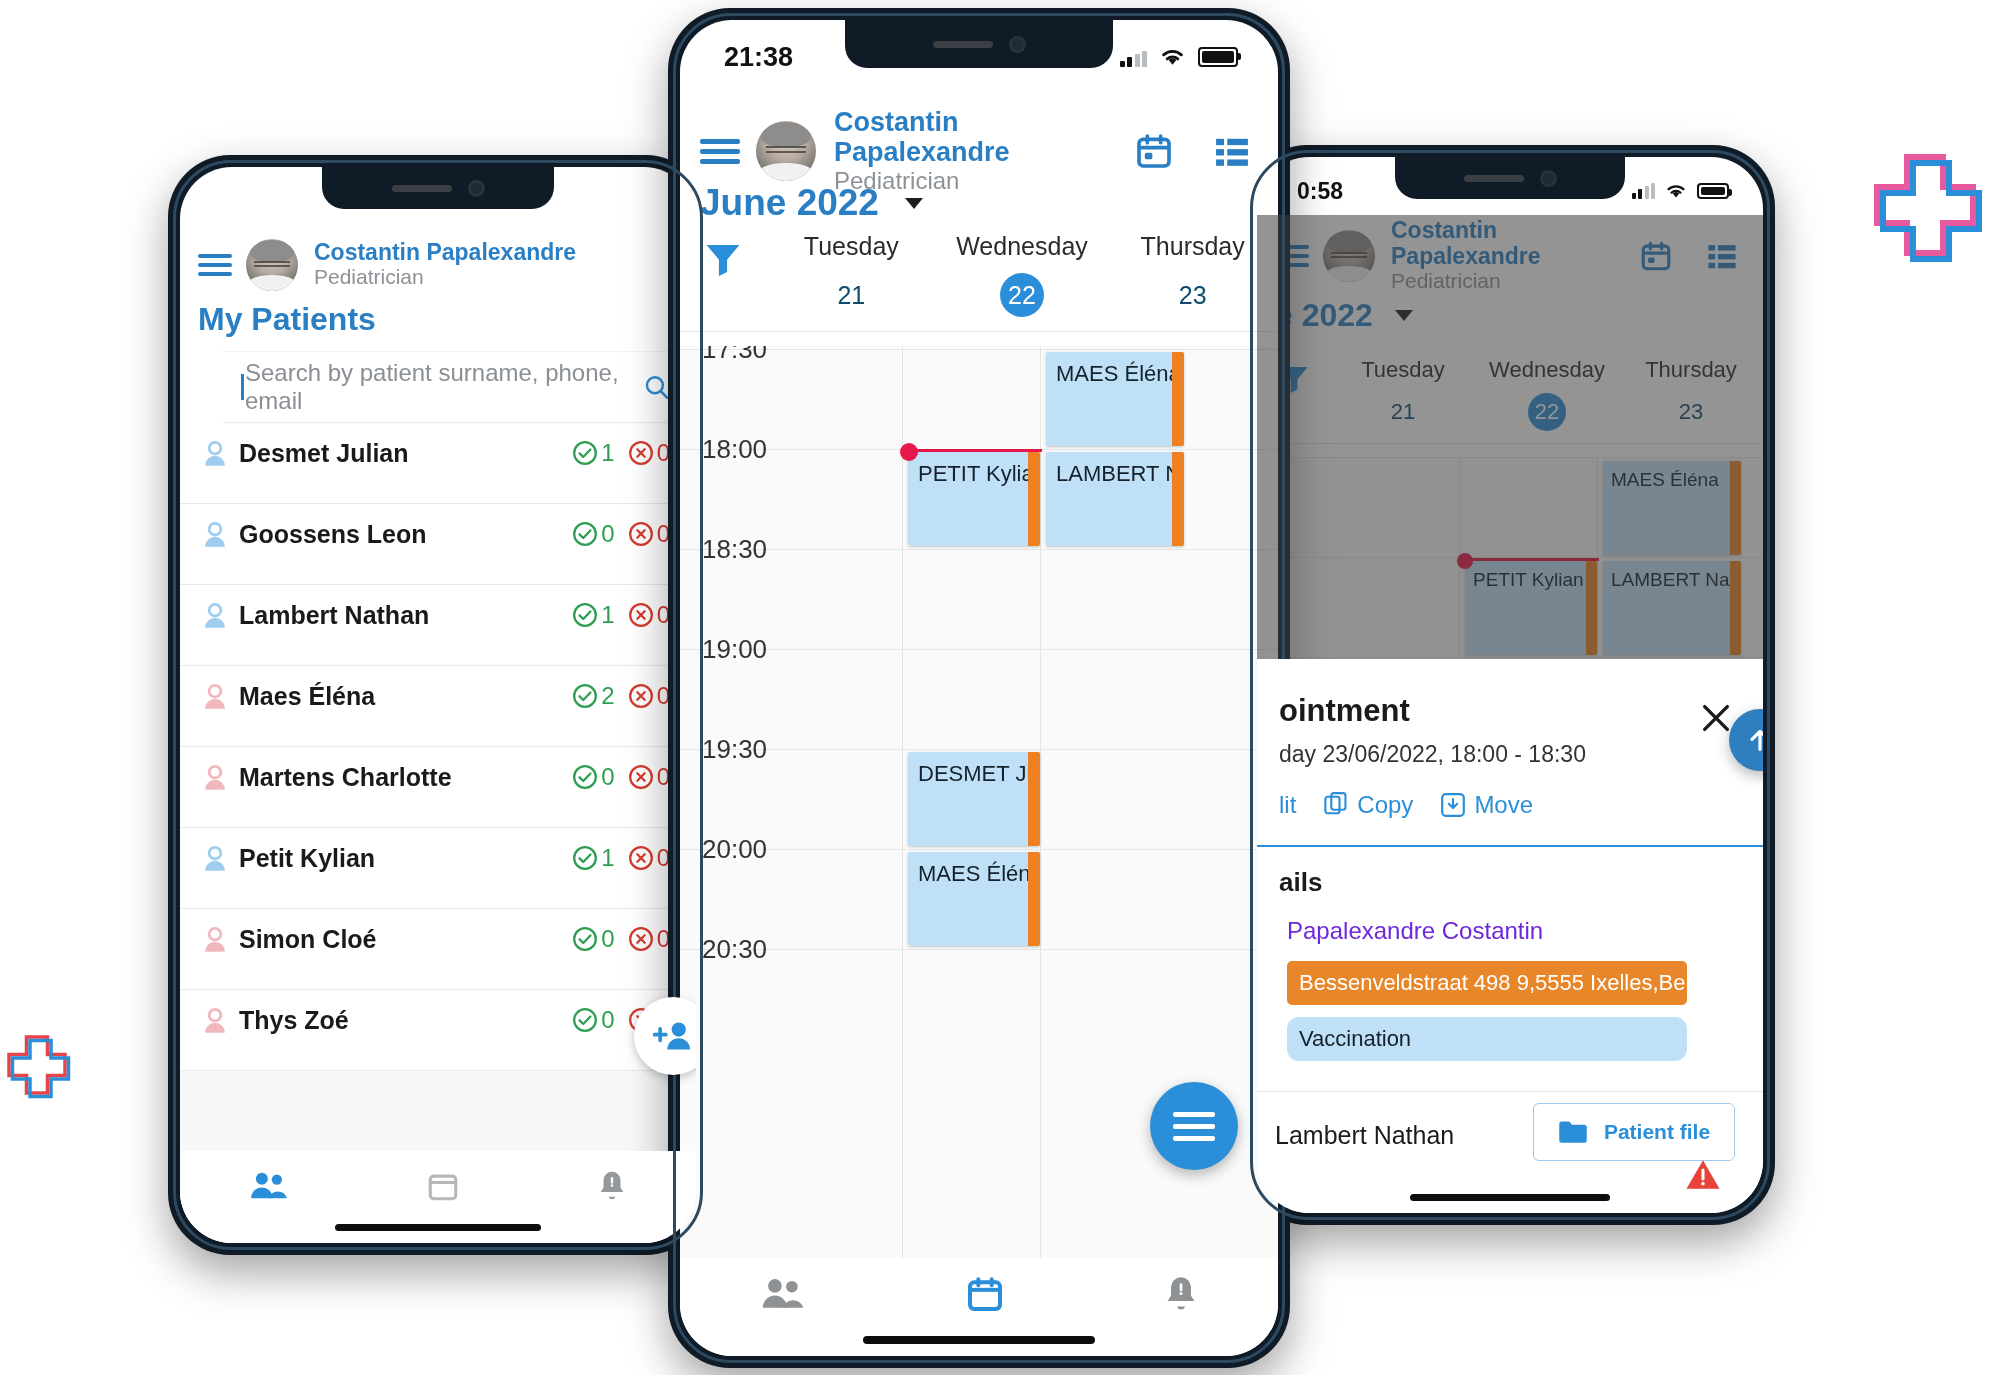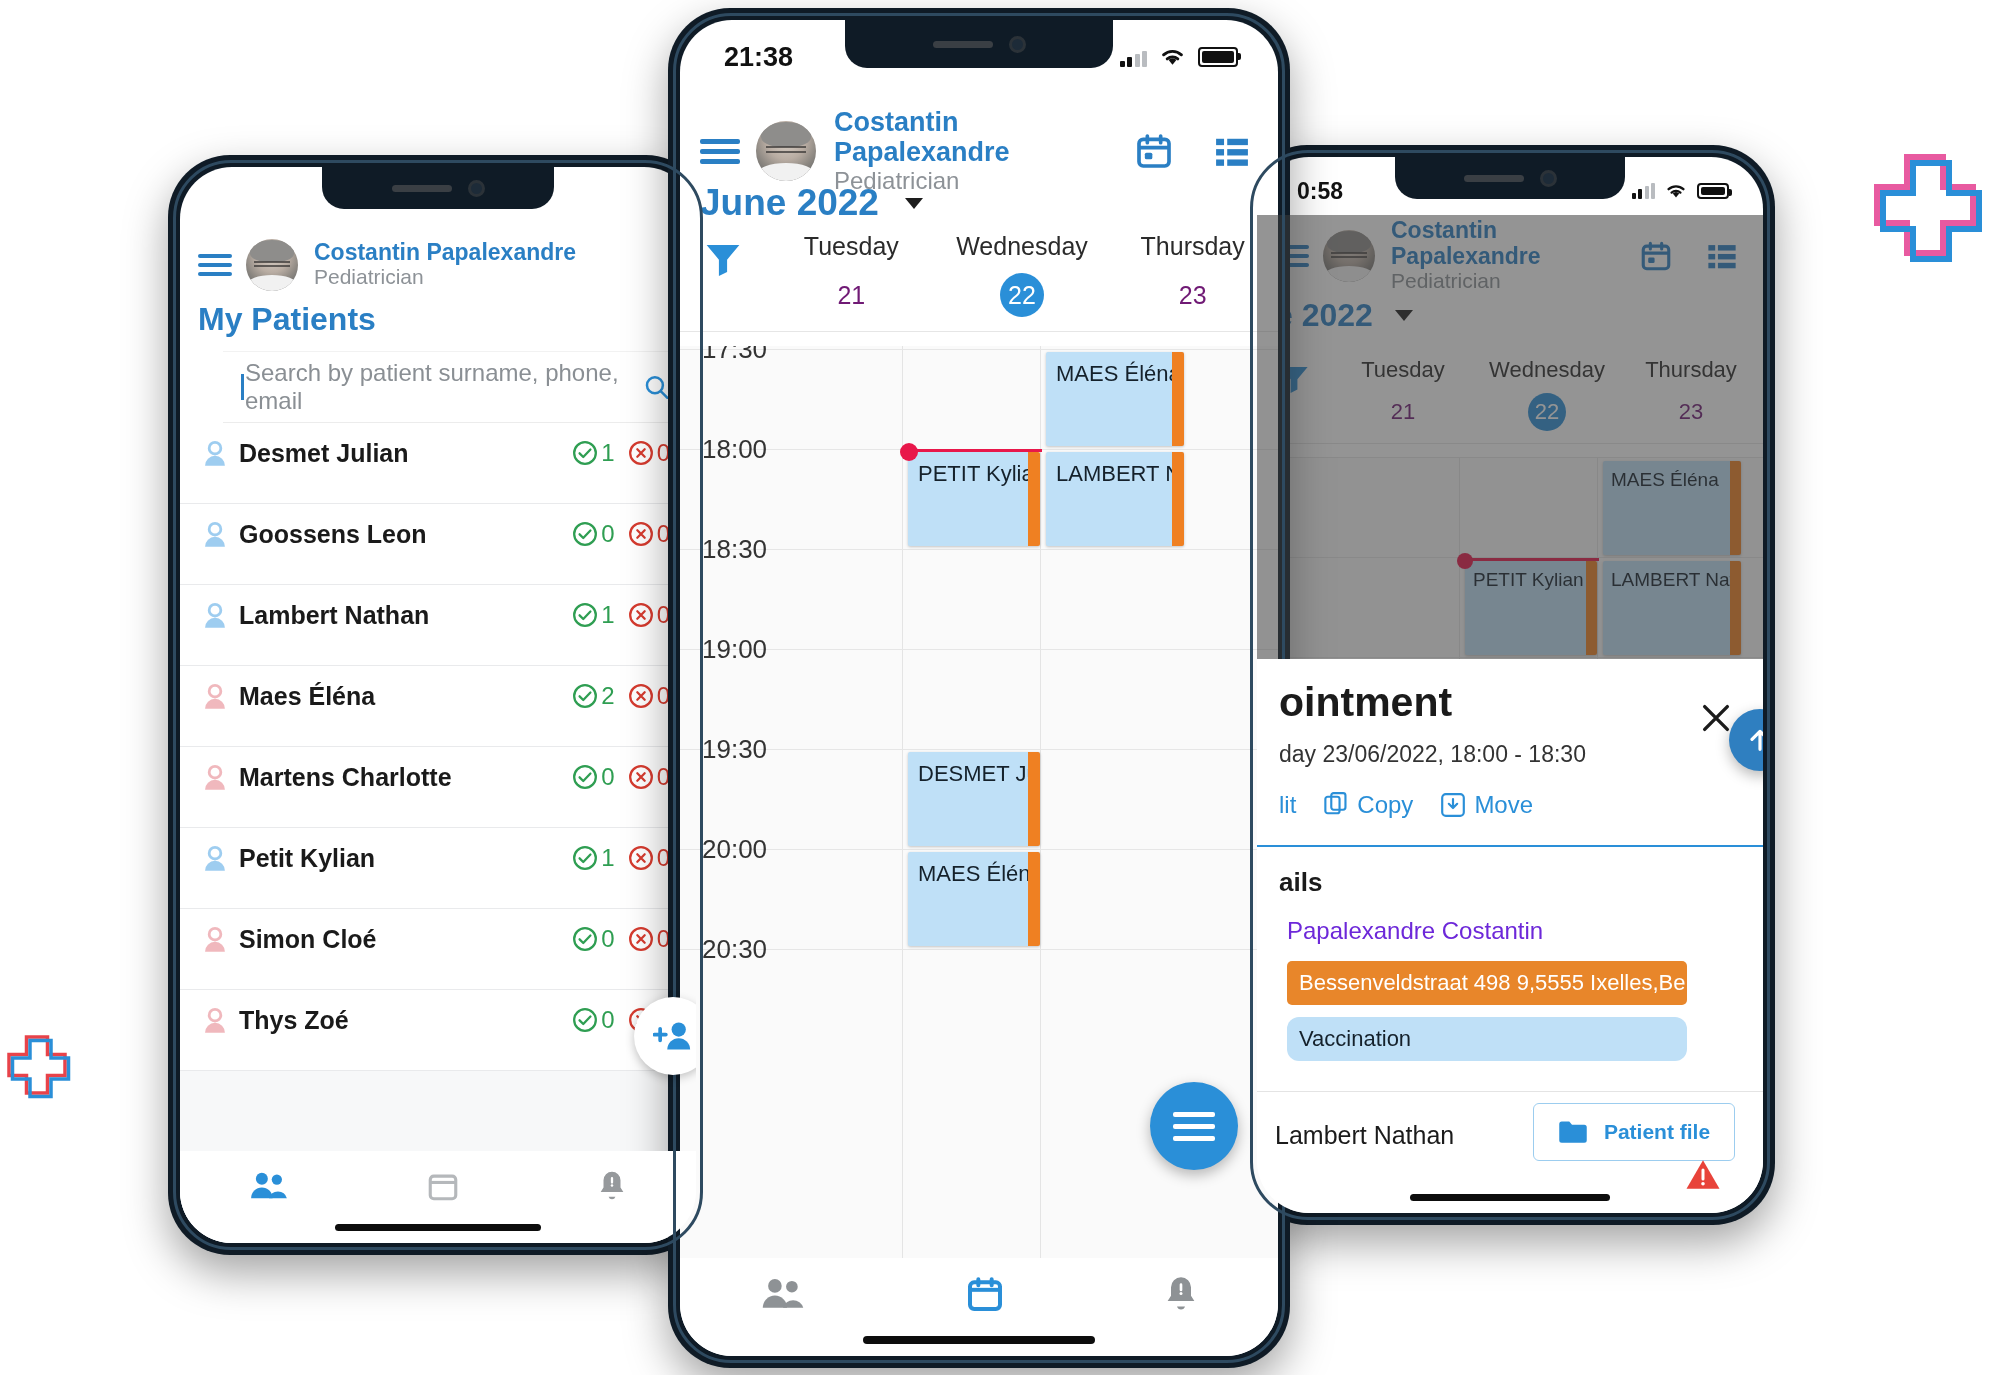--- a/index.html
+++ b/index.html
@@ -128,21 +128,21 @@
   }
   .navitem { cursor: pointer; display: flex; align-items: center; justify-content: center; }
 
   
   .cal-month { color: #2a7fc4; font-weight: bold; display: flex; align-items: center; }
   .tri-down { width: 0; height: 0; border-left: 9px solid transparent; border-right: 9px solid transparent; border-top: 11px solid #1d1d1d; }
   .daysrow { display: flex; align-items: flex-start; border-bottom: 1px solid #e6e6e6; }
   .filtercol { flex: 0 0 auto; display: flex; align-items: center; justify-content: center; }
   .daycell { flex: 1 1 0; text-align: center; }
   .dayname { color: #2b2b2b; }
-  .daynum { color: #701a75; }
+  .daynum { color: #0c4a6e; }
   .daynum.today {
     background: #2a8fd8; color: #fff; border-radius: 50%;
     display: inline-flex; align-items: center; justify-content: center;
   }
   .grid { position: relative; background: #fafafa; overflow: hidden; }
   .hline { position: absolute; left: 0; right: 0; height: 1px; background: #e6e6e6; }
   .hlabel { position: absolute; color: #333; transform: translateY(-50%); }
   .vline { position: absolute; top: 0; bottom: 0; width: 1px; background: #e4e4e4; }
   .appt {
     position: absolute; background: #bfe0f7; border-radius: 2px;
@@ -303,21 +303,21 @@
           <div class="bar" style="width:11px"></div>
           <div class="lbl" style="font-size:19px; padding:8px 16px 0 8px">LAMBERT Nathan</div>
         </div>
         <div class="nowdot" style="left:200px; top:96px; width:16px; height:16px;"></div>
         <div class="nowline" style="left:208px; top:101px; width:134px;"></div>
       </div>
 
       <div class="dim" style="top:58px; left:0; right:0; height:692px;"></div>
 
       <div class="sheet" style="top:502px; height:578px;">
-        <div class="sheet-title" style="position:absolute; left:22px; top:20px; font-size:41px">ointment</div>
+        <div class="sheet-title" style="position:absolute; left:22px; top:34px; font-size:31px">ointment</div>
         <div class="sheet-sub" style="position:absolute; left:22px; top:82px; font-size:23px">day 23/06/2022, 18:00 - 18:30</div>
         <div class="sheet-close" style="right:30px; top:42px">
           <svg width="34" height="34" viewBox="0 0 24 24">
               <path d="M4 4L20 20M20 4L4 20" stroke="#1b1b1b" stroke-width="2.4" stroke-linecap="round"></path>
             </svg>
         </div>
         <div class="actions" style="position:absolute; left:22px; top:132px; gap:28px; font-size:24px;">
           <div class="act">
             <span>lit</span>
           </div>

